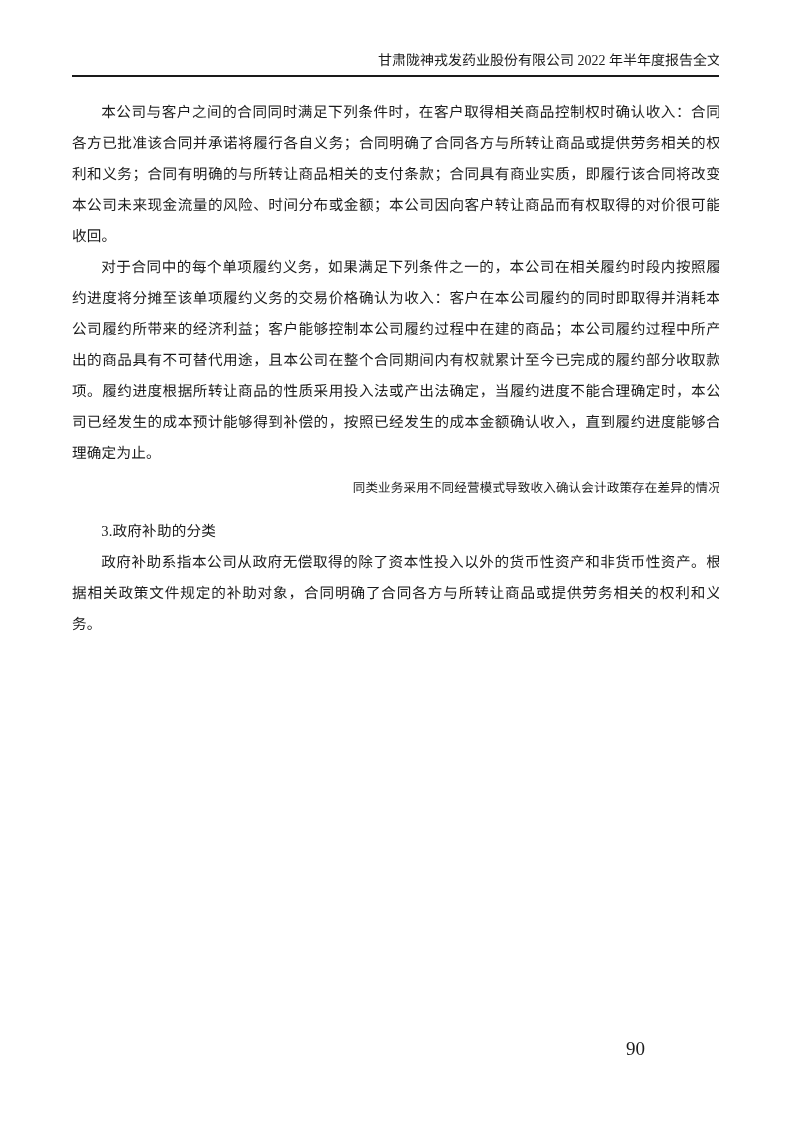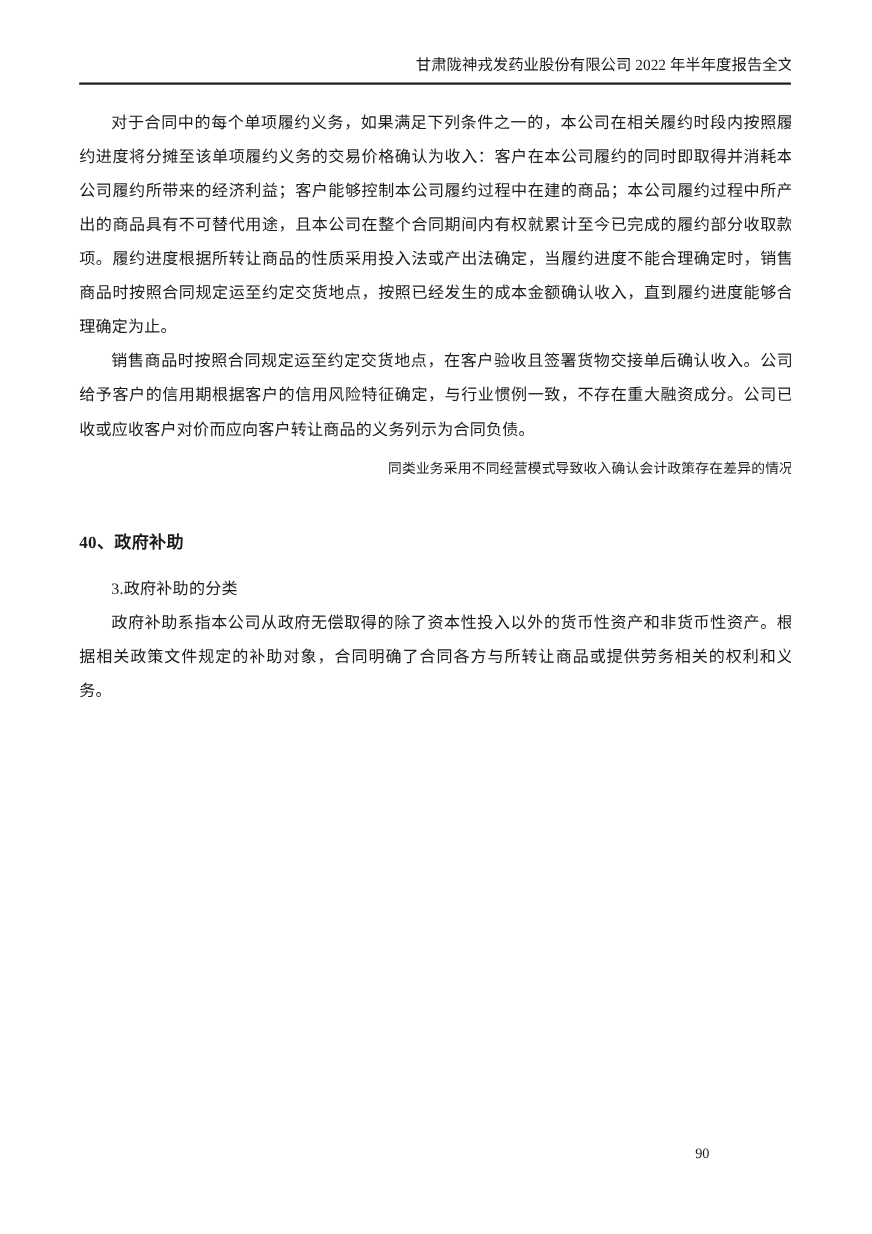--- a/index.html
+++ b/index.html
@@ -64,41 +64,40 @@
     margin: 12px 0 0 0;
     font-size: 14.6px;
     line-height: 31px;
     text-indent: 2em;
     letter-spacing: 0.2px;
   }
   .page-number {
     position: absolute;
     top: 1041px;
     right: 74px;
-    font-size: 13px;
+    font-size: 19px;
     line-height: 15px;
     color: #1b1b1b;
   }
 </style>
 </head>
 <body>
 
 <div class="page">
 
   <div class="page-header">
     <span>甘肃陇神戎发药业股份有限公司 2022 年半年度报告全文</span>
   </div>
 
   <div class="content">
-    <p class="para">对于合同中的每个单项履约义务，如果满足下列条件之一的，本公司在相关履约时段内按照履约进度将分摊至该单项履约义务的交易价格确认为收入：客户在本公司履约的同时即取得并消耗本公司履约所带来的经济利益；客户能够控制本公司履约过程中在建的商品；本公司履约过程中所产出的商品具有不可替代用途，且本公司在整个合同期间内有权就累计至今已完成的履约部分收取款项。履约进度根据所转让商品的性质采用投入法或产出法确定，当履约进度不能合理确定时，销售商品时按照合同规定运至约定交货地点，按照已经发生的成本金额确认收入，直到履约进度能够合理确定为止。</p>
-    <p class="para">销售商品时按照合同规定运至约定交货地点，在客户验收且签署货物交接单后确认收入。公司给予客户的信用期根据客户的信用风险特征确定，与行业惯例一致，不存在重大融资成分。公司已收或应收客户对价而应向客户转让商品的义务列示为合同负债。</p>
+    <p class="para">本公司与客户之间的合同同时满足下列条件时，在客户取得相关商品控制权时确认收入：合同各方已批准该合同并承诺将履行各自义务；合同明确了合同各方与所转让商品或提供劳务相关的权利和义务；合同有明确的与所转让商品相关的支付条款；合同具有商业实质，即履行该合同将改变本公司未来现金流量的风险、时间分布或金额；本公司因向客户转让商品而有权取得的对价很可能收回。</p>
+    <p class="para">对于合同中的每个单项履约义务，如果满足下列条件之一的，本公司在相关履约时段内按照履约进度将分摊至该单项履约义务的交易价格确认为收入：客户在本公司履约的同时即取得并消耗本公司履约所带来的经济利益；客户能够控制本公司履约过程中在建的商品；本公司履约过程中所产出的商品具有不可替代用途，且本公司在整个合同期间内有权就累计至今已完成的履约部分收取款项。履约进度根据所转让商品的性质采用投入法或产出法确定，当履约进度不能合理确定时，本公司已经发生的成本预计能够得到补偿的，按照已经发生的成本金额确认收入，直到履约进度能够合理确定为止。</p>
 
     <p class="note-line">同类业务采用不同经营模式导致收入确认会计政策存在差异的情况</p>
 
-    <h2 class="section-heading">40、政府补助</h2>
 
     <p class="sub-heading">3.政府补助的分类</p>
 
     <p class="para">政府补助系指本公司从政府无偿取得的除了资本性投入以外的货币性资产和非货币性资产。根据相关政策文件规定的补助对象，合同明确了合同各方与所转让商品或提供劳务相关的权利和义务。</p>
   </div>
 
   <div class="page-number">90</div>
 
 </div>
 

